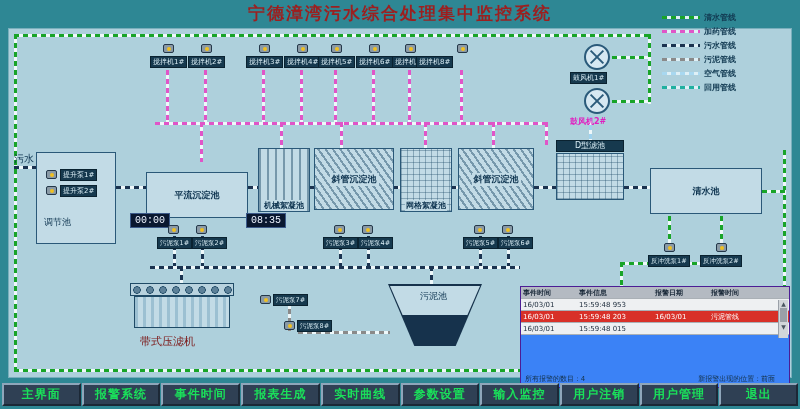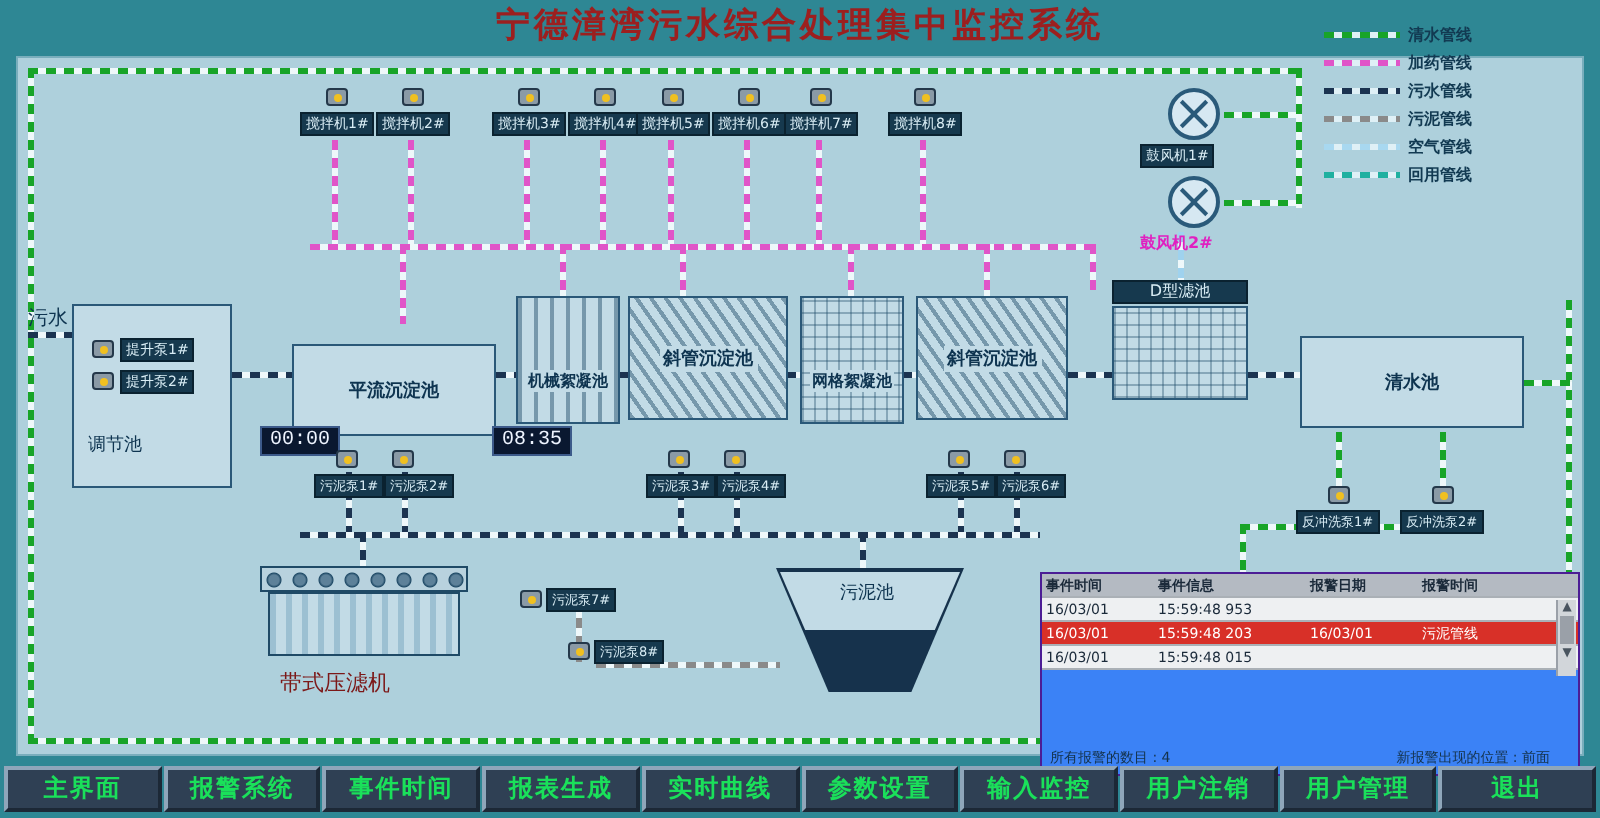--- a/index.html
+++ b/index.html
@@ -12,21 +12,21 @@
   .pp{position:absolute}
   .pph{height:3px;background-image:repeating-linear-gradient(90deg,var(--c) 0 5px,rgba(242,250,252,.95) 5px 9px)}
   .ppv{width:3px;background-image:repeating-linear-gradient(180deg,var(--c) 0 5px,rgba(242,250,252,.95) 5px 9px)}
   .cg{--c:#18a428}.cp{--c:#e055c8}.cn{--c:#1b3350}.ca{--c:#9fd2ee}.cy{--c:#8a8a8a}
   
   .lg-line{position:absolute;width:38px;height:3px;background-image:repeating-linear-gradient(90deg,var(--c) 0 5px,#dff0f6 5px 9px)}
   .lg-lab{position:absolute;font-size:8px;font-weight:bold;color:#123a52;white-space:nowrap}
   
   .tank{position:absolute;background:#c2dbe6;border:1.5px solid #2a5878;color:#0e3450;
     display:flex;align-items:center;justify-content:center;font-size:9px;font-weight:bold;white-space:nowrap}
-  .tank.top{align-items:center;padding-top:20px}
+  .tank.top{align-items:flex-end;padding-top:20px}
   .hatch{background-image:repeating-linear-gradient(55deg,rgba(25,70,100,.45) 0 2px,transparent 2px 6px)}
   .grid{background-image:repeating-linear-gradient(0deg,rgba(25,70,100,.35) 0 1px,transparent 1px 6px),
         repeating-linear-gradient(90deg,rgba(25,70,100,.35) 0 1px,transparent 1px 6px)}
   .stripes{background-image:repeating-linear-gradient(90deg,rgba(25,70,100,.45) 0 2px,transparent 2px 8px)}
   .lb{position:absolute;background:#16394e;color:#d8ecf4;font-size:7px;line-height:10px;padding:0 2px;
      border:1px solid #0a2230;white-space:nowrap}
   .pmp{position:absolute;width:11px;height:9px;background:#8a9aa6;border:1px solid #24384a;border-radius:2px}
   .pmp::after{content:"";position:absolute;left:2.5px;top:1.5px;width:4px;height:4px;background:#f0c020;border-radius:50%}
   .fan{position:absolute;width:26px;height:26px;border-radius:50%;background:#d6e8f2;border:2px solid #2a5a7a}
   .fan::before,.fan::after{content:"";position:absolute;left:10px;top:2px;width:2px;height:18px;background:#2a5a7a}
@@ -139,21 +139,21 @@
 <div class="pmp" style="left:369px;top:44px"></div>
 <div class="pmp" style="left:405px;top:44px"></div>
 <div class="pmp" style="left:457px;top:44px"></div>
 <div class="lb" style="left:150px;top:56px">搅拌机1#</div>
 <div class="lb" style="left:188px;top:56px">搅拌机2#</div>
 <div class="lb" style="left:246px;top:56px">搅拌机3#</div>
 <div class="lb" style="left:284px;top:56px">搅拌机4#</div>
 <div class="lb" style="left:318px;top:56px">搅拌机5#</div>
 <div class="lb" style="left:356px;top:56px">搅拌机6#</div>
 <div class="lb" style="left:392px;top:56px">搅拌机7#</div>
-<div class="lb" style="left:444px;top:56px">搅拌机8#</div>
+<div class="lb" style="left:416px;top:56px">搅拌机8#</div>
 
 <div class="fan" style="left:584px;top:44px"></div>
 <div class="lb" style="left:570px;top:72px">鼓风机1#</div>
 <div class="fan" style="left:584px;top:88px"></div>
 <div class="maglab" style="left:570px;top:116px">鼓风机2#</div>
 
 <div class="tanklab" style="left:14px;top:152px;font-size:10px">污水</div>
 <div class="tank" style="left:36px;top:152px;width:80px;height:92px"></div>
 <div class="pmp" style="left:46px;top:170px"></div>
 <div class="lb" style="left:60px;top:169px">提升泵1#</div>

